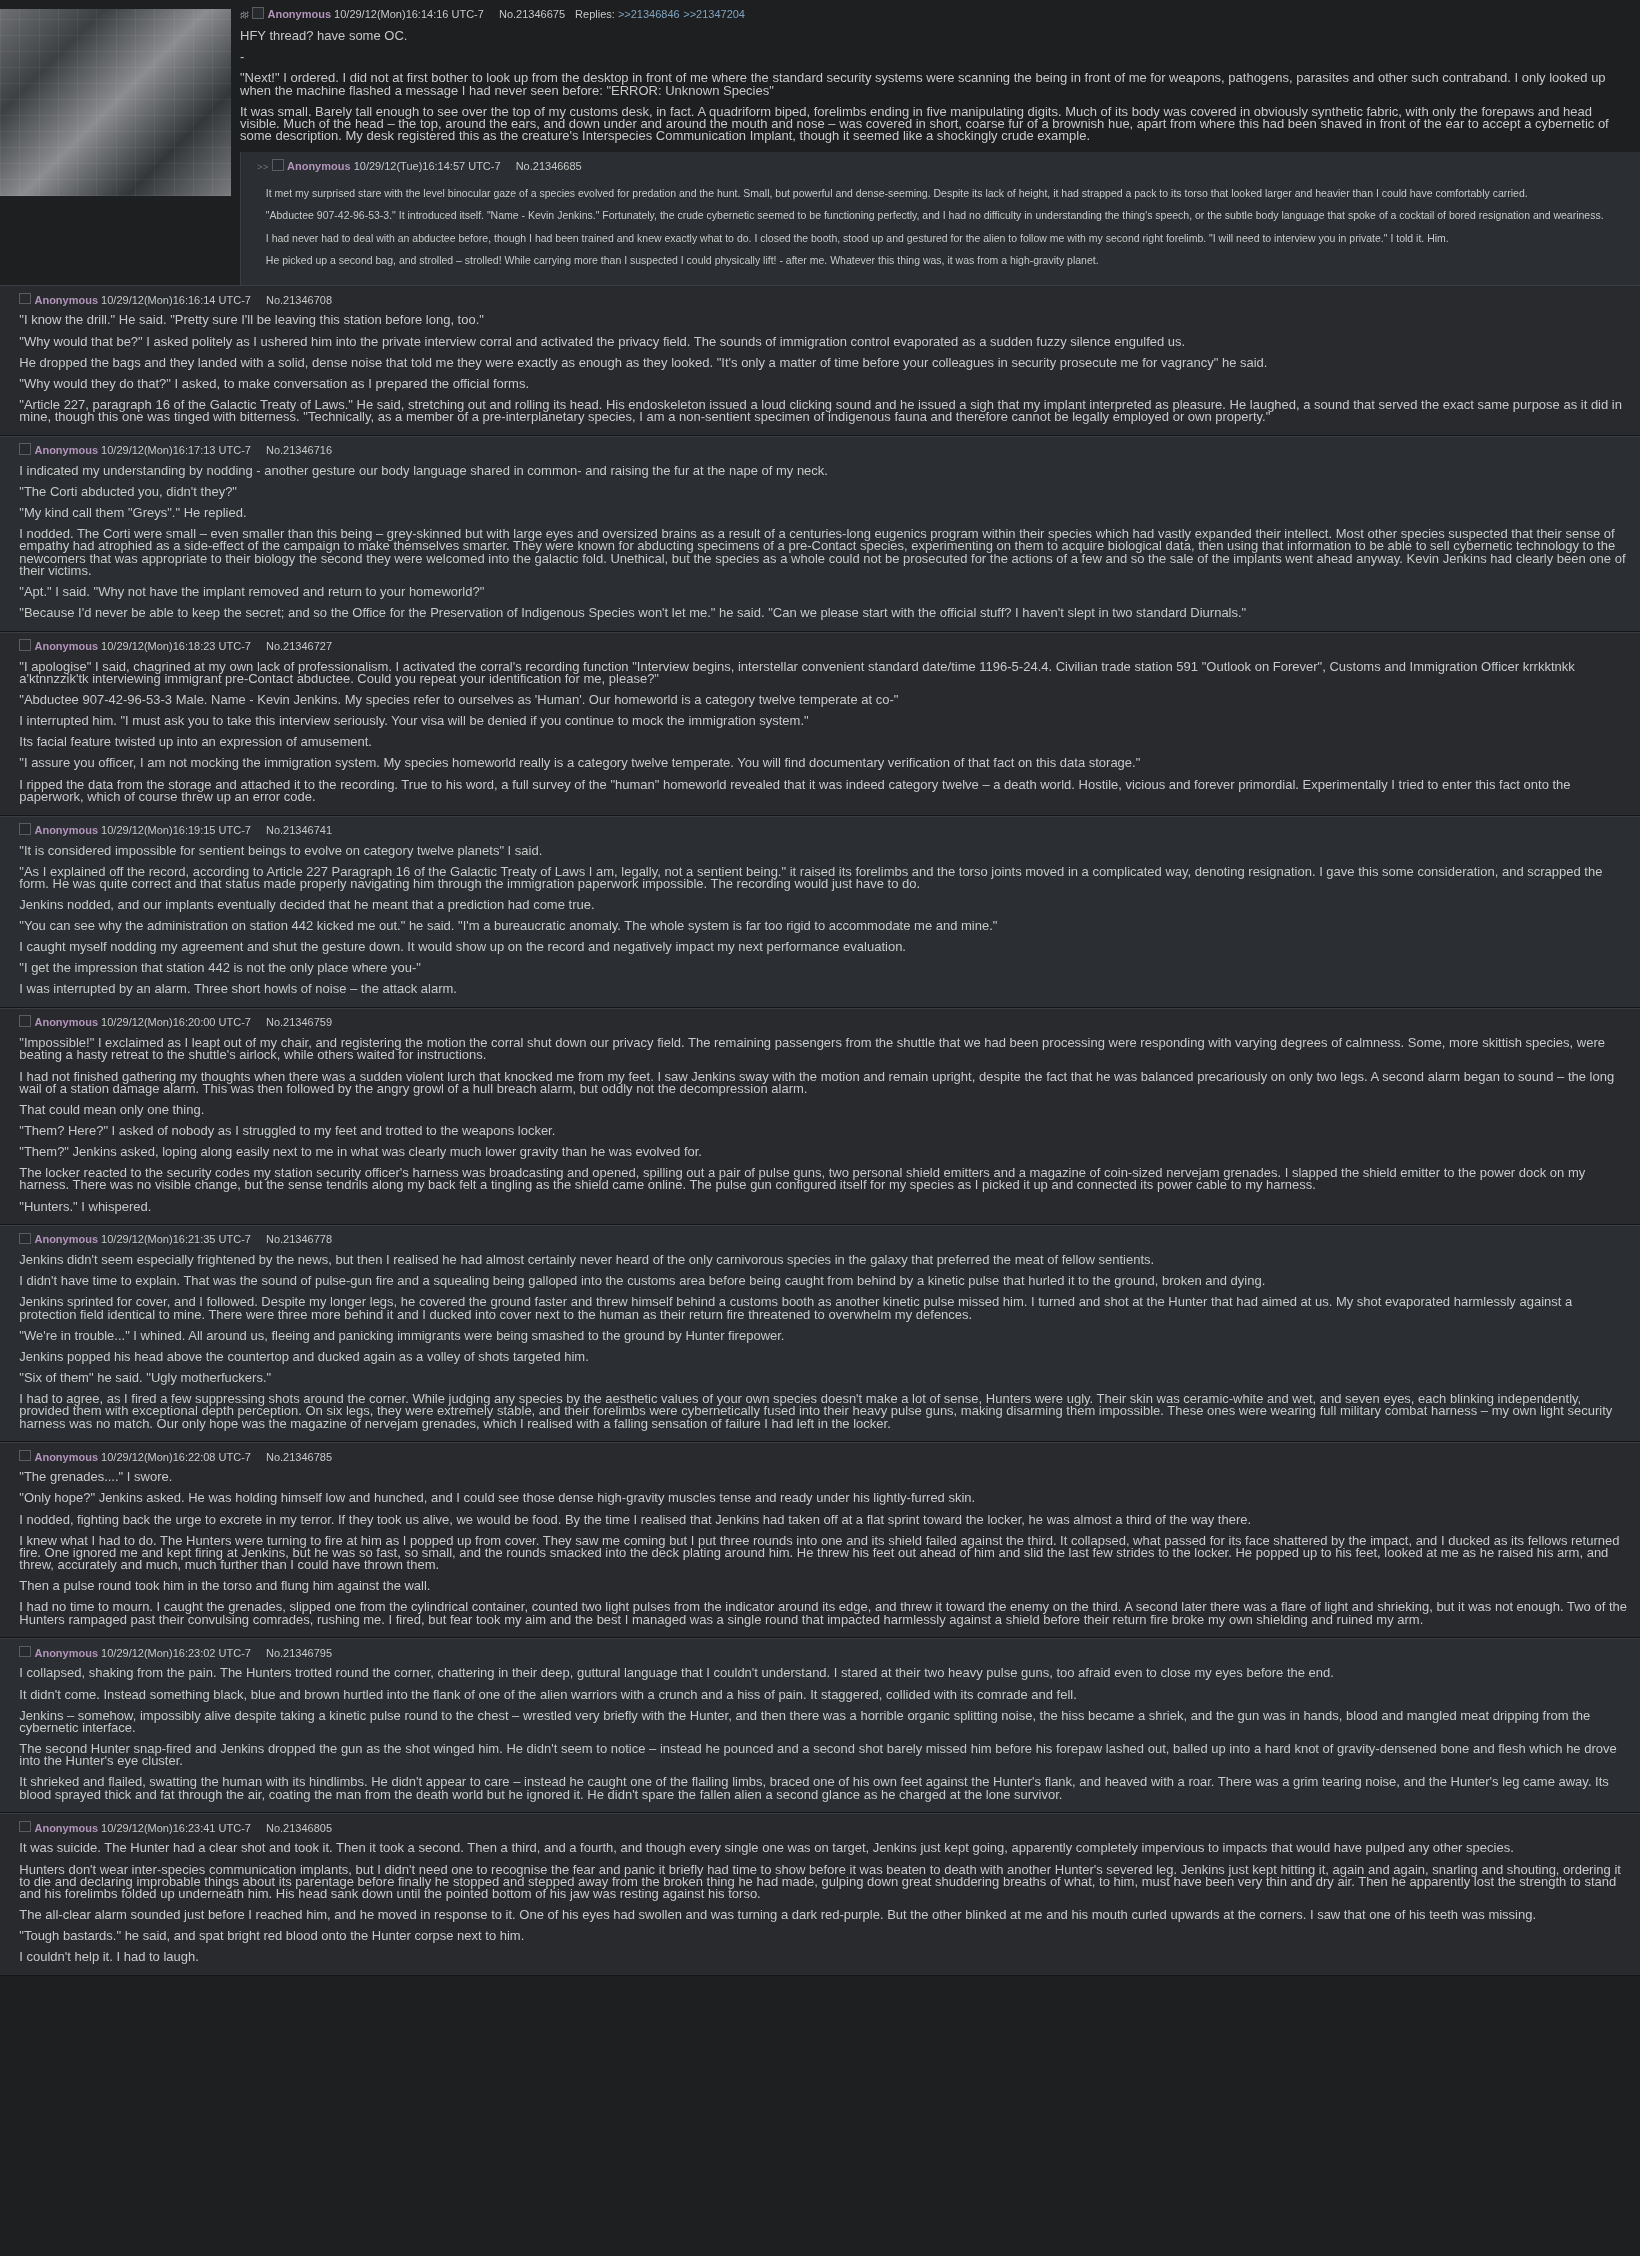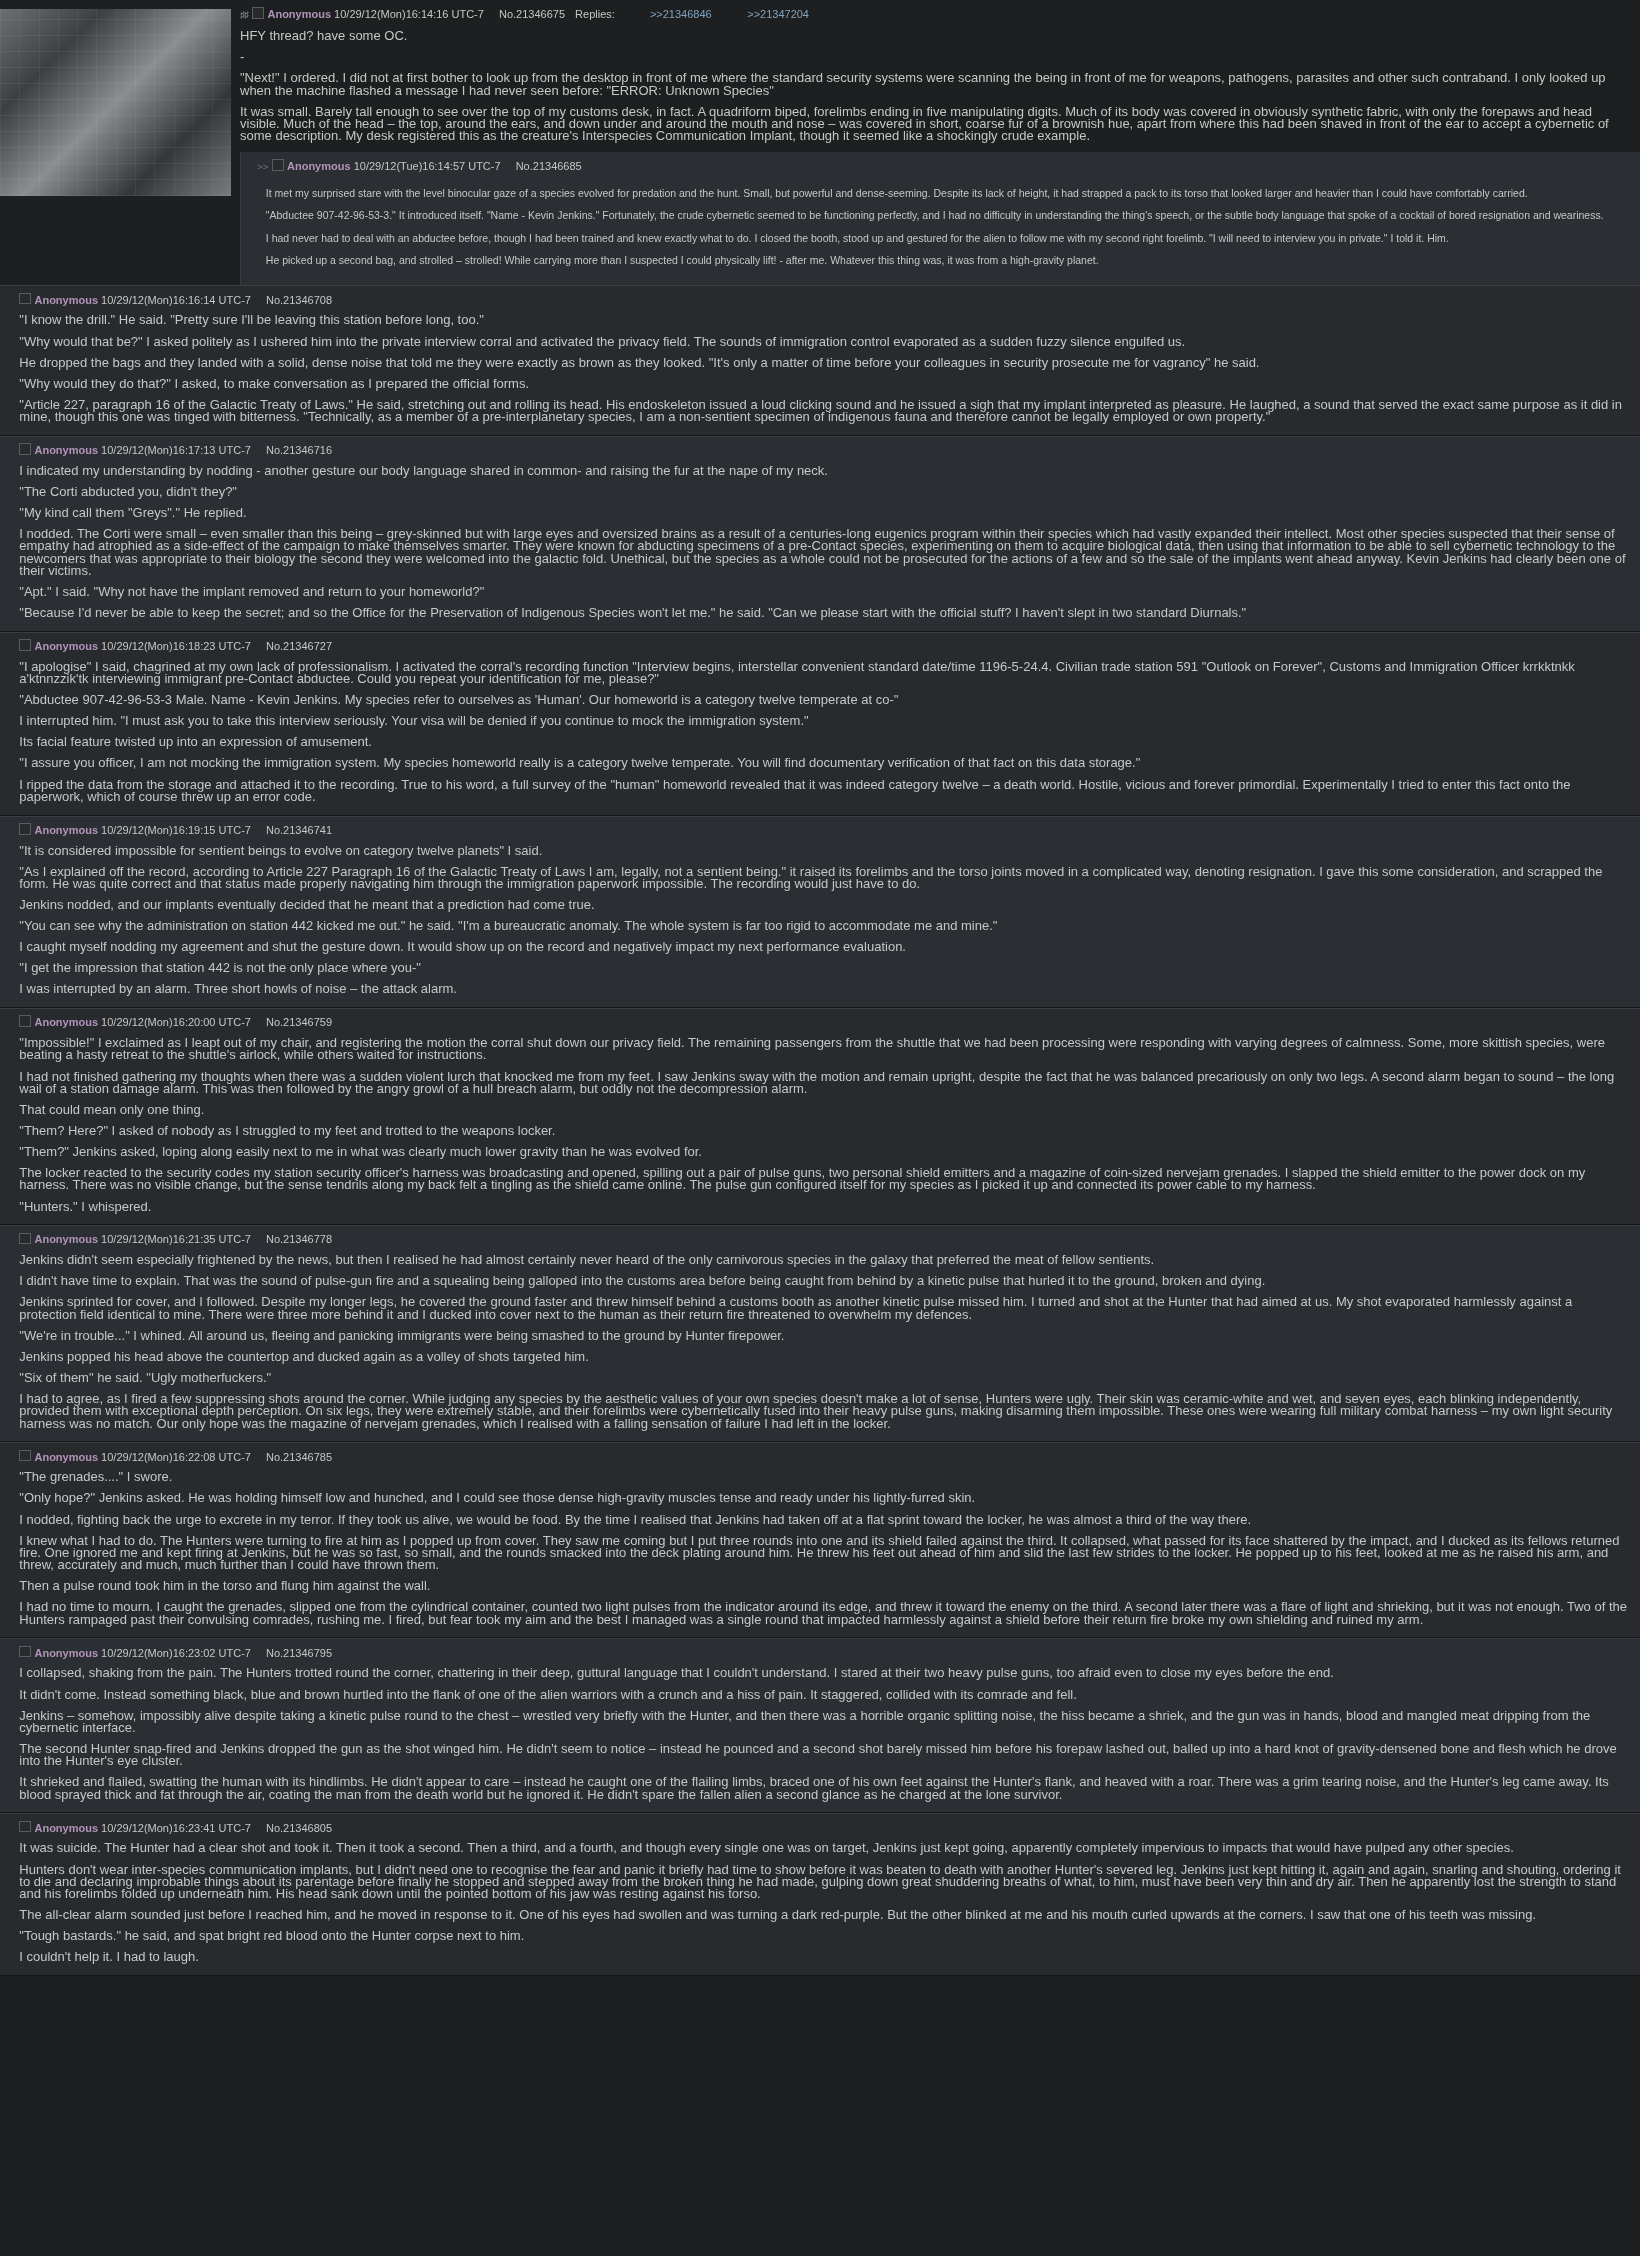--- a/index.html
+++ b/index.html
@@ -9,21 +9,21 @@
     color: #c5c8c6;
     font-family: "Liberation Sans", sans-serif;
     font-size: 10.5px;
   }
   body {
     width: 1641px;
     min-height: 2257px;
     box-sizing: border-box;
     padding: 3.5px 0 0 0;
   }
-  a { color: #81a2be; text-decoration: none; margin-left: 32px; }
+  a { color: #81a2be; text-decoration: none; }
 
   
   .op-wrap {
     position: relative;
     padding: 1.8px 0 0 0;
   }
   .op-thumb {
     float: left;
     width: 231px;
     height: 187px;
@@ -146,21 +146,21 @@
   </div>
   <div style="clear:both"></div>
 </div>
 
 <div id="post-list">
     <div class="post">
       <div class="post-header"><span class="checkbox"></span><span class="name">Anonymous</span> <span>10/29/12(Mon)16:16:14 UTC-7</span> <span class="postnum">No.21346708</span></div>
       <div class="post-text">
         <p>"I know the drill." He said. "Pretty sure I'll be leaving this station before long, too."</p>
         <p>"Why would that be?" I asked politely as I ushered him into the private interview corral and activated the privacy field. The sounds of immigration control evaporated as a sudden fuzzy silence engulfed us.</p>
-        <p>He dropped the bags and they landed with a solid, dense noise that told me they were exactly as brown as they looked. "It's only a matter of time before your colleagues in security prosecute me for vagrancy" he said.</p>
+        <p>He dropped the bags and they landed with a solid, dense noise that told me they were exactly as enough as they looked. "It's only a matter of time before your colleagues in security prosecute me for vagrancy" he said.</p>
         <p>"Why would they do that?" I asked, to make conversation as I prepared the official forms.</p>
         <p>"Article 227, paragraph 16 of the Galactic Treaty of Laws." He said, stretching out and rolling its head. His endoskeleton issued a loud clicking sound and he issued a sigh that my implant interpreted as pleasure. He laughed, a sound that served the exact same purpose as it did in mine, though this one was tinged with bitterness. "Technically, as a member of a pre-interplanetary species, I am a non-sentient specimen of indigenous fauna and therefore cannot be legally employed or own property."</p>
       </div>
     </div>
     <div class="post alt">
       <div class="post-header"><span class="checkbox"></span><span class="name">Anonymous</span> <span>10/29/12(Mon)16:17:13 UTC-7</span> <span class="postnum">No.21346716</span></div>
       <div class="post-text">
         <p>I indicated my understanding by nodding - another gesture our body language shared in common- and raising the fur at the nape of my neck.</p>
         <p>"The Corti abducted you, didn't they?"</p>
         <p>"My kind call them "Greys"." He replied.</p>

